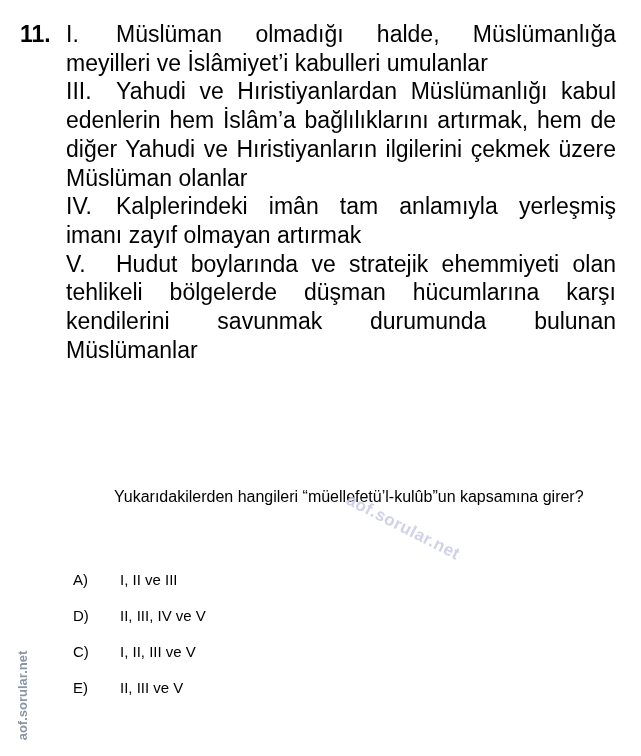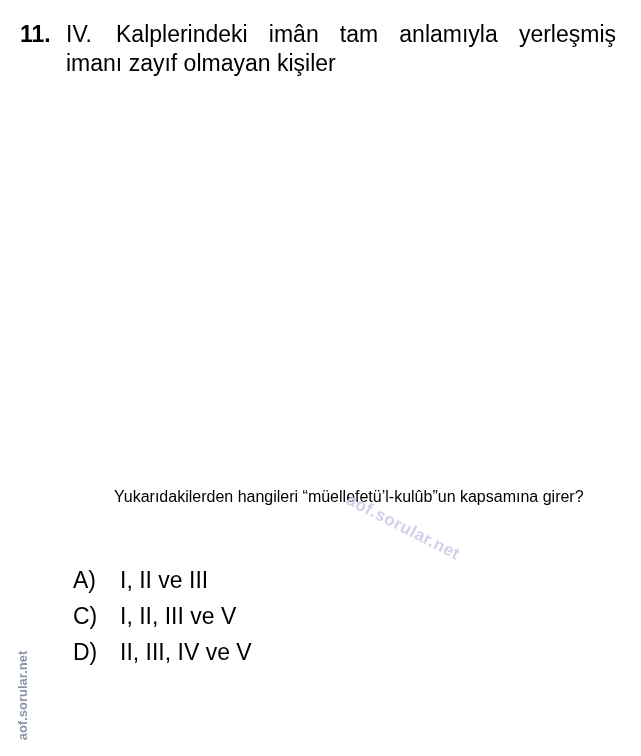--- a/index.html
+++ b/index.html
@@ -18,46 +18,50 @@
     .item { text-align: justify; text-align-last: left; }
     .item .roman { display: inline-block; min-width: 50px; }
     .question {
       position: absolute; left: 66px; top: 482px; width: 550px;
       font-size: 16px; font-weight: normal; line-height: 29px;
       text-align: justify; text-align-last: left; margin-left: 48px;
     }
     .options {
       position: absolute; left: 73px; top: 562px;
     }
-    .opt { font-size: 23px; line-height: 36px; height: 36px; white-space: nowrap; }
+    .opt { font-size: 15px; line-height: 36px; height: 36px; white-space: nowrap; }
     .opt .letter { display: inline-block; width: 47px; }
     .wm-diag {
       position: absolute; left: 352px; top: 490px;
       transform: rotate(27deg); transform-origin: left top;
       font-size: 17px; font-weight: bold; color: #c9c9e6; opacity: 0.85;
       letter-spacing: 0.5px;
     }
     .wm-side {
       position: absolute; left: -33px; top: 688px;
       transform: rotate(-90deg);
       font-size: 13px; font-weight: bold; color: #8a96a6;
       width: 110px; text-align: center;
     }
   </style>
 </head>
 <body>
 
 <div class="qnum">11.</div>
 
 <div class="stem">
-  <div class="item"><span class="roman">IV.</span><span>Kalplerindeki imân tam anlamıyla yerleşmiş imanı zayıf olmayan kişiler</span></div>
+  <div class="item"><span class="roman">I.</span><span>Müslüman olmadığı halde, Müslümanlığa meyilleri ve İslâmiyet’i kabulleri umulanlar</span></div>
+  <div class="item"><span class="roman">III.</span><span>Yahudi ve Hıristiyanlardan Müslümanlığı kabul edenlerin hem İslâm’a bağlılıklarını artırmak, hem de diğer Yahudi ve Hıristiyanların ilgilerini çekmek üzere Müslüman olanlar</span></div>
+  <div class="item"><span class="roman">IV.</span><span>Kalplerindeki imân tam anlamıyla yerleşmiş imanı zayıf olmayan artırmak</span></div>
+  <div class="item"><span class="roman">V.</span><span>Hudut boylarında ve stratejik ehemmiyeti olan tehlikeli bölgelerde düşman hücumlarına karşı kendilerini savunmak durumunda bulunan Müslümanlar</span></div>
 </div>
 
 <div class="question">Yukarıdakilerden hangileri “müellefetü’l-kulûb”un kapsamına girer?</div>
 
 <div class="options">
   <div class="opt"><span class="letter">A)</span><span>I, II ve III</span></div>
+  <div class="opt"><span class="letter">D)</span><span>II, III, IV ve V</span></div>
   <div class="opt"><span class="letter">C)</span><span>I, II, III ve V</span></div>
-  <div class="opt"><span class="letter">D)</span><span>II, III, IV ve V</span></div>
+  <div class="opt"><span class="letter">E)</span><span>II, III ve V</span></div>
 </div>
 
 <div class="wm-diag">aof.sorular.net</div>
 <div class="wm-side">aof.sorular.net</div>
 
 </body></html>

